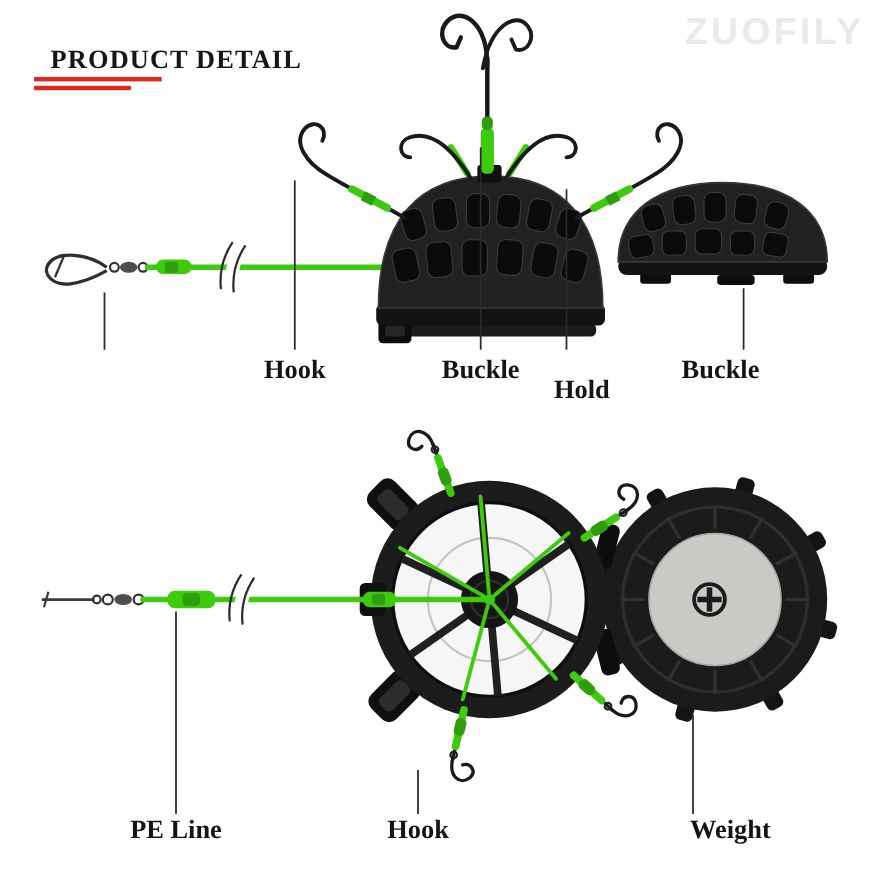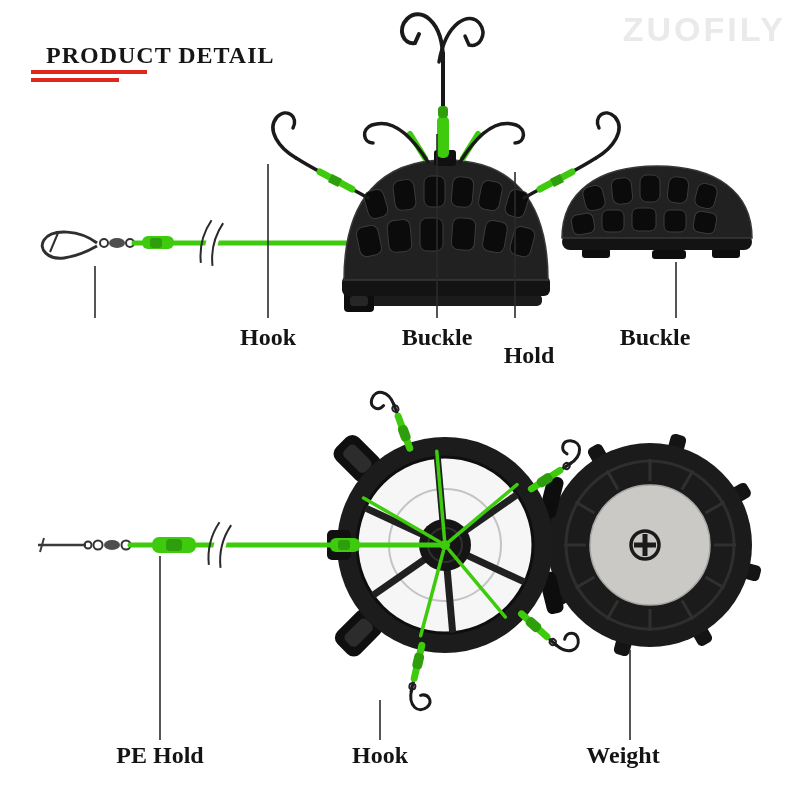--- a/index.html
+++ b/index.html
@@ -256,17 +256,17 @@
       <path d="M594,165 C610,165 616,153 607,146 C600,141 593,148 597,155" class="hookline" stroke-width="3"></path>
     </g>
 
     <g>
       <line x1="160" y1="176" x2="160" y2="360" class="callout"></line>
       <line x1="380" y1="320" x2="380" y2="360" class="callout"></line>
       <line x1="630" y1="270" x2="630" y2="360" class="callout"></line>
     </g>
   </svg>
 
-  <div class="diagram-label" style="left:160px;top:742px">PE Hold</div>
+  <div class="diagram-label" style="left:160px;top:742px">PE Line</div>
   <div class="diagram-label" style="left:380px;top:742px">Hook</div>
-  <div class="diagram-label" style="left:623px;top:742px">Weight</div>
+  <div class="diagram-label" style="left:664px;top:742px">Weight</div>
 
 </div>
 
 </body></html>

